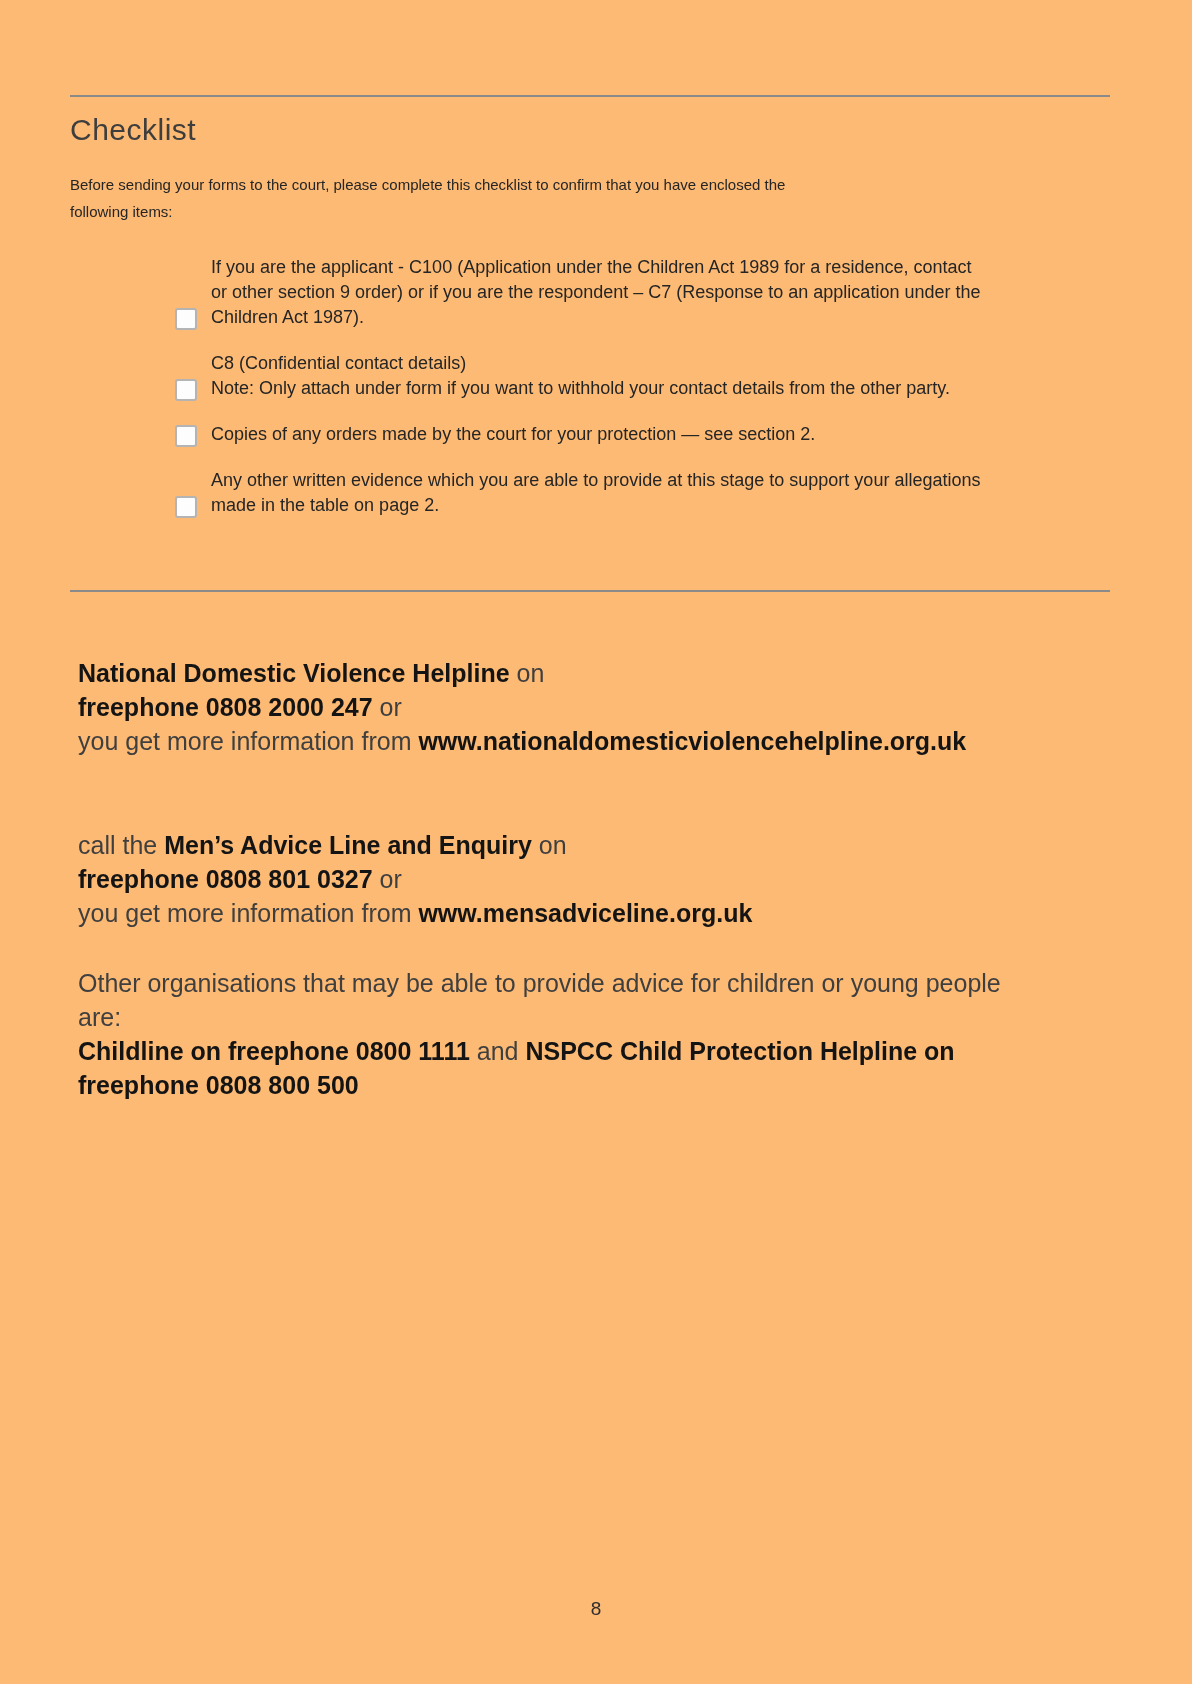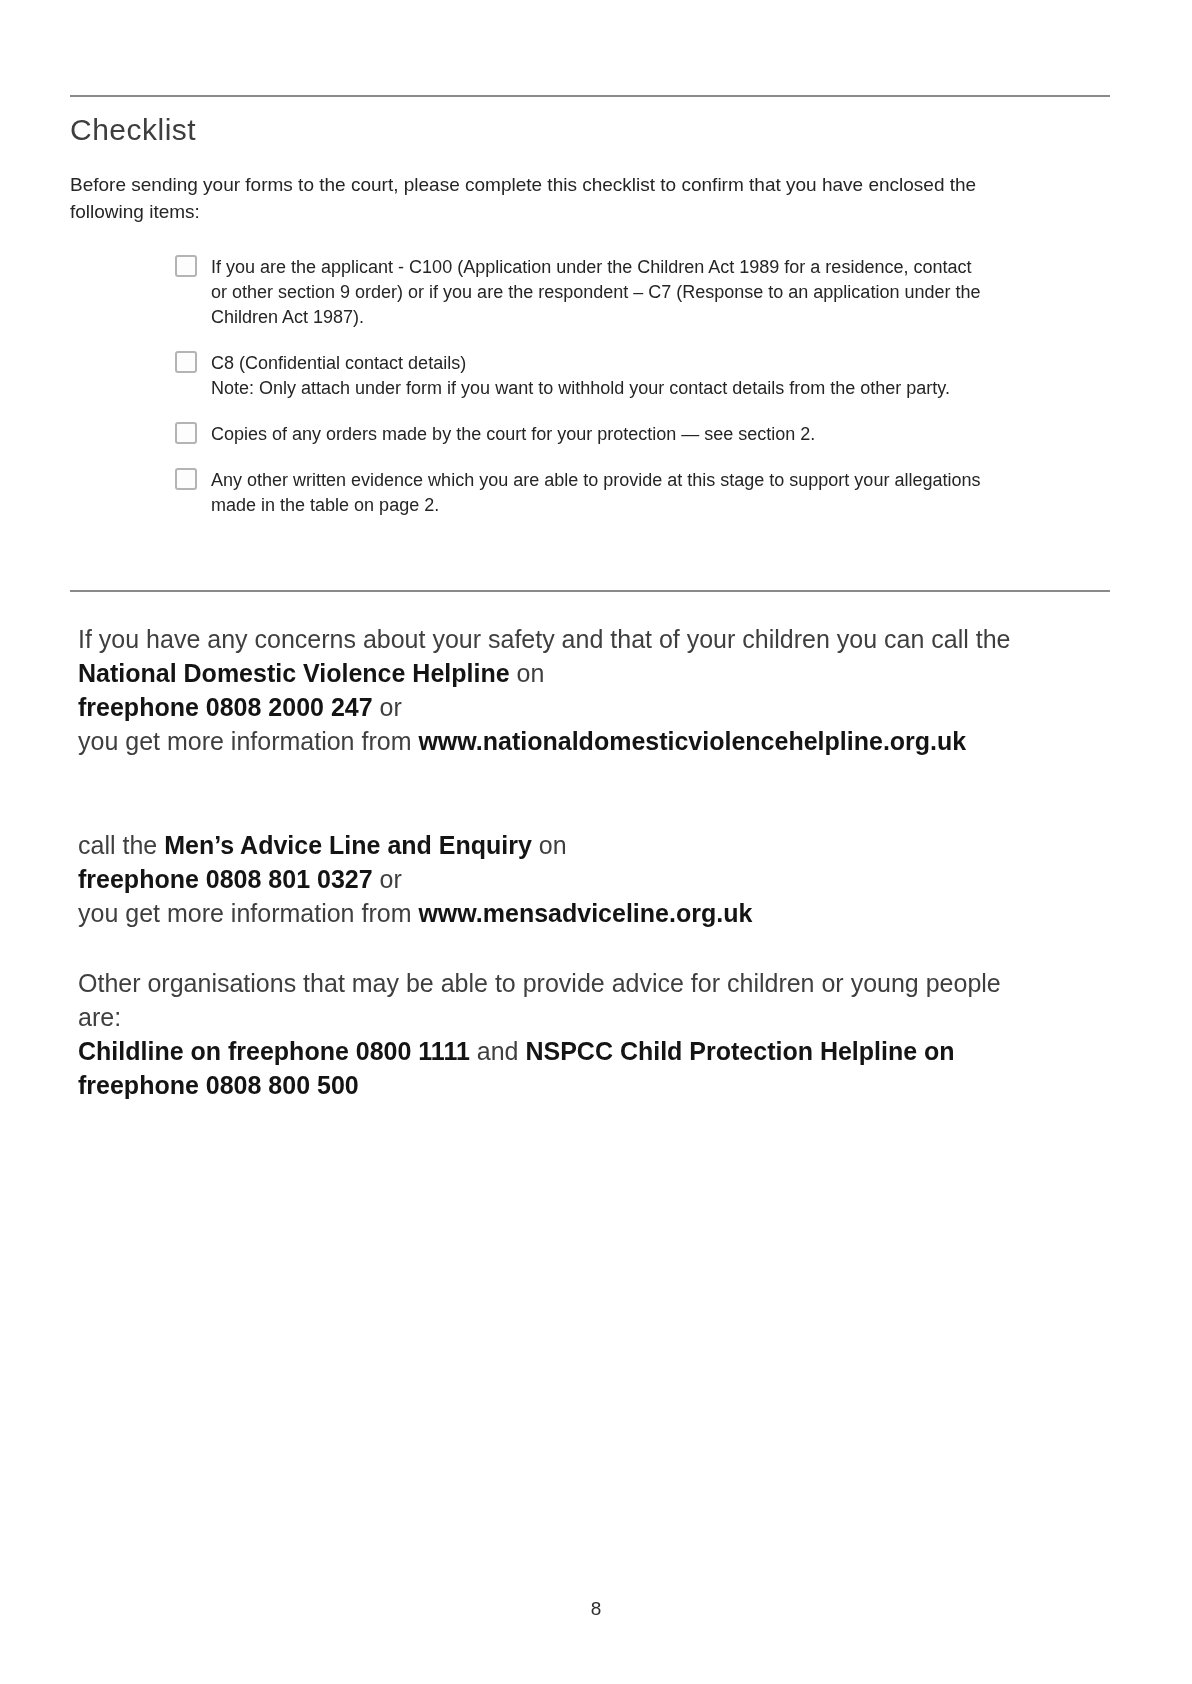--- a/index.html
+++ b/index.html
@@ -5,21 +5,21 @@
   html, body {
     margin: 0;
     padding: 0;
     background: #e8e8e8;
   }
   .page {
     position: relative;
     width: 1192px;
     height: 1684px;
     margin: 0 auto;
-    background: #ffffff;
+    background: #fdba74;
     font-family: "Liberation Sans", sans-serif;
     color: #262626;
     overflow: hidden;
   }
   .rule {
     border: none;
     height: 2px;
     background: #8a8a8a;
     margin: 0 0 0 70px;
     width: 1040px;
@@ -28,30 +28,30 @@
   .rule-mid { margin-top: 72px; }
   .doc-title {
     margin: 16px 0 0 70px;
     font-size: 30px;
     font-weight: 400;
     letter-spacing: 0.5px;
     color: #3e3e3e;
   }
   .intro {
     margin: 24px 16px 0 70px;
-    font-size: 19px;
+    font-size: 15px;
     line-height: 27px;
     color: #252525;
   }
   .items {
     margin: 30px 0 0 175px;
   }
   .item {
     display: flex;
-    align-items: flex-start;
+    align-items: flex-end;
     gap: 14px;
     margin-bottom: 21px;
     font-size: 18px;
     line-height: 25px;
     color: #252525;
   }
   .checkbox {
     flex: 0 0 auto;
     width: 22px;
     height: 22px;
@@ -116,21 +116,21 @@
       <span class="checkbox"></span>
       <span class="item-text"><span>Any other written evidence which you are able to provide at this stage to support your allegations</span><br><span>made in the table on page 2.</span></span>
     </div>
 
   </div>
 
   <hr class="rule rule-mid">
 
   <div class="help">
 
-    <p><span>If you have any concerns about your safety and that of your children you can call the</span><br><b>National Domestic Violence Helpline</b><span> on</span><br><b>freephone 0808 2000 247</b><span> or</span><br><span>you get more information from </span><b>www.nationaldomesticviolencehelpline.org.uk</b></p>
+    <p><br><b>National Domestic Violence Helpline</b><span> on</span><br><b>freephone 0808 2000 247</b><span> or</span><br><span>you get more information from </span><b>www.nationaldomesticviolencehelpline.org.uk</b></p>
 
     <p><br><span>call the </span><b>Men’s Advice Line and Enquiry</b><span> on</span><br><b>freephone 0808 801 0327</b><span> or</span><br><span>you get more information from </span><b>www.mensadviceline.org.uk</b></p>
 
     <p><span>Other organisations that may be able to provide advice for children or young people</span><br><span>are:</span><br><b>Childline on freephone 0800 1111</b><span> and </span><b>NSPCC Child Protection Helpline on</b><br><b>freephone 0808 800 500</b></p>
 
   </div>
 
   <div class="page-number">8</div>
 
 </div>

